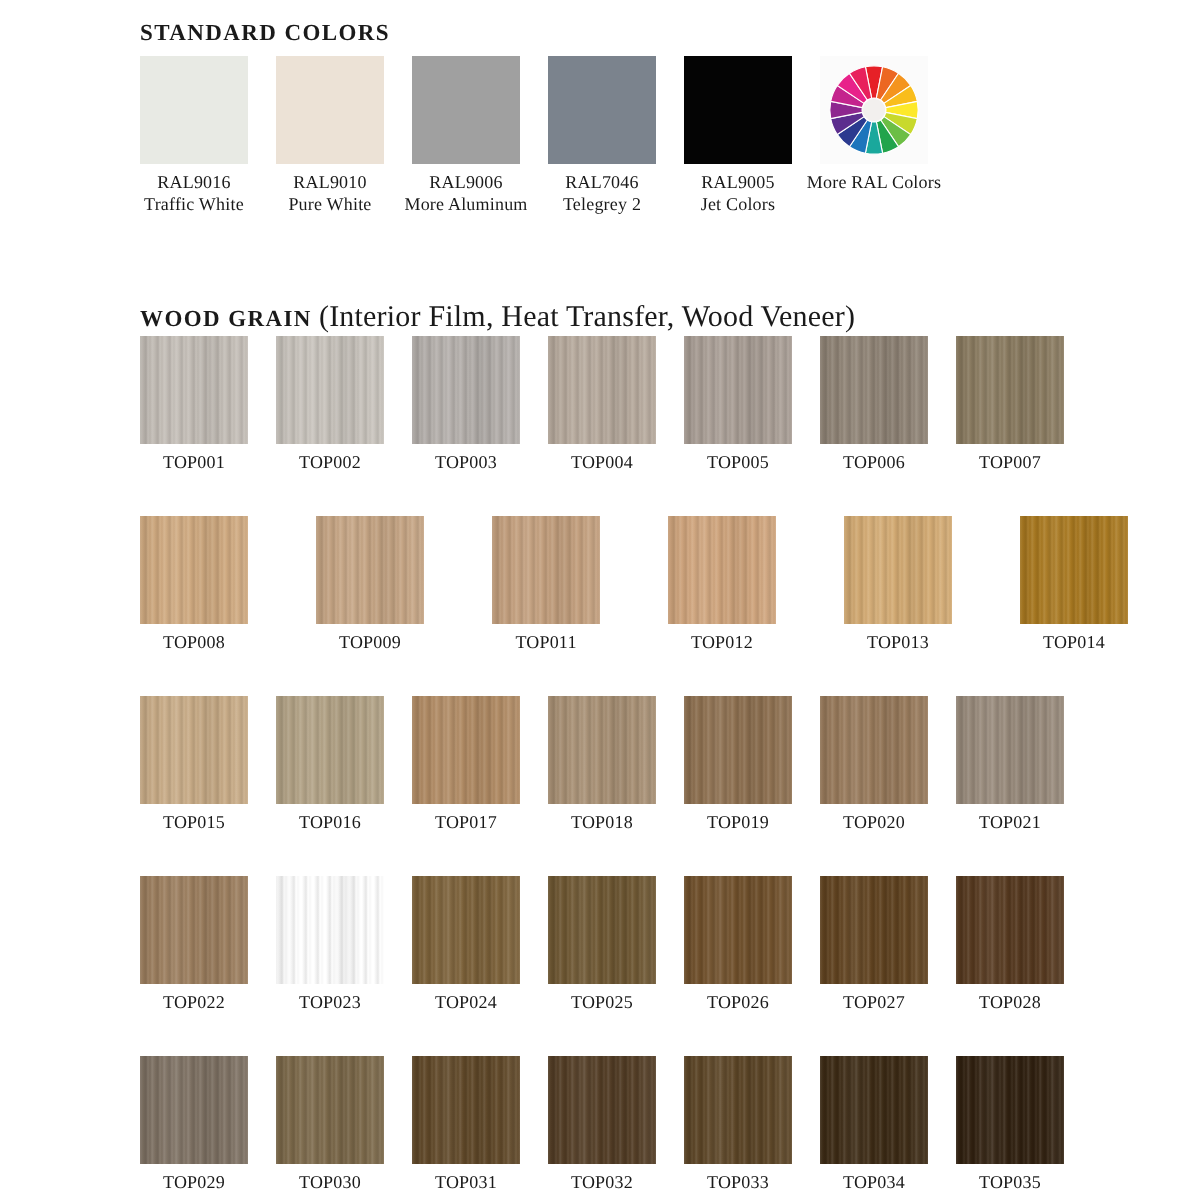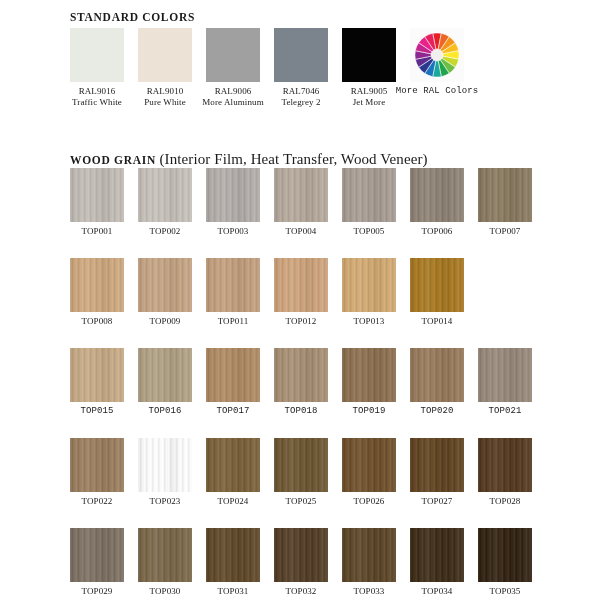--- a/index.html
+++ b/index.html
@@ -62,21 +62,21 @@
     white-space: nowrap;
     letter-spacing: 0.1px;
   }
   .caption .l2 { display: block; }
 
   
   #std-row .cell { width: 54px; }
   #std-row .caption { width: 68px; margin-left: -7px; }
 
   
-  #std-row .cell.wide .caption { width: 96px; margin-left: -21px; font-family: Liberation Mono, monospace; }
+  #std-row .cell.wide .caption { width: 96px; margin-left: -21px; }
 
   
   .wheel-wrap {
     width: 54px;
     height: 54px;
     display: flex;
     align-items: center;
     justify-content: center;
     background: #fbfbfb;
   }
@@ -136,21 +136,21 @@
     <div class="cell">
       <span class="chip" style="background: rgb(160, 160, 160);"></span>
       <div class="caption"><span>RAL9006</span><span class="l2">More Aluminum</span></div>
     </div>
     <div class="cell">
       <span class="chip" style="background: rgb(123, 131, 141);"></span>
       <div class="caption"><span>RAL7046</span><span class="l2">Telegrey 2</span></div>
     </div>
     <div class="cell">
       <span class="chip" style="background: rgb(4, 4, 4);"></span>
-      <div class="caption"><span>RAL9005</span><span class="l2">Jet More</span></div>
+      <div class="caption"><span>RAL9005</span><span class="l2">Jet Colors</span></div>
     </div>
     <div class="cell wide">
       <span class="chip wheel-wrap">
         <svg class="wheel" width="46" height="46" viewBox="0 0 100 100">
           <path d="M 40.64 2.92 A 48 48 0 0 1 59.36 2.92 L 52.54 37.25 A 13 13 0 0 0 47.46 37.25 Z" fill="#e62027" stroke="#ffffff" stroke-width="1.2"></path>
           <path d="M 59.36 2.92 A 48 48 0 0 1 76.67 10.09 L 57.22 39.19 A 13 13 0 0 0 52.54 37.25 Z" fill="#ec6722" stroke="#ffffff" stroke-width="1.2"></path>
           <path d="M 76.67 10.09 A 48 48 0 0 1 89.91 23.33 L 60.81 42.78 A 13 13 0 0 0 57.22 39.19 Z" fill="#f4941e" stroke="#ffffff" stroke-width="1.2"></path>
           <path d="M 89.91 23.33 A 48 48 0 0 1 97.08 40.64 L 62.75 47.46 A 13 13 0 0 0 60.81 42.78 Z" fill="#f9bd1c" stroke="#ffffff" stroke-width="1.2"></path>
           <path d="M 97.08 40.64 A 48 48 0 0 1 97.08 59.36 L 62.75 52.54 A 13 13 0 0 0 62.75 47.46 Z" fill="#fde92a" stroke="#ffffff" stroke-width="1.2"></path>
           <path d="M 97.08 59.36 A 48 48 0 0 1 89.91 76.67 L 60.81 57.22 A 13 13 0 0 0 62.75 52.54 Z" fill="#c8d92c" stroke="#ffffff" stroke-width="1.2"></path>
@@ -199,21 +199,21 @@
     </div>
     <div class="cell">
       <span class="chip wood" style="background: rgb(142, 130, 116);"></span>
       <div class="caption">TOP006</div>
     </div>
     <div class="cell">
       <span class="chip wood" style="background: rgb(137, 122, 95);"></span>
       <div class="caption">TOP007</div>
     </div>
   </div>
-<div class="row wood-row" id="wood-row-1" style="top:258px;">
+<div class="row wood-row" id="wood-row-1" style="top:258px;gap:20px;">
     <div class="cell">
       <span class="chip wood" style="background: rgb(207, 169, 127);"></span>
       <div class="caption">TOP008</div>
     </div>
     <div class="cell">
       <span class="chip wood" style="background: rgb(197, 164, 131);"></span>
       <div class="caption">TOP009</div>
     </div>
     <div class="cell">
       <span class="chip wood" style="background: rgb(195, 159, 125);"></span>
@@ -225,21 +225,21 @@
     </div>
     <div class="cell">
       <span class="chip wood" style="background: rgb(211, 170, 114);"></span>
       <div class="caption">TOP013</div>
     </div>
     <div class="cell">
       <span class="chip wood" style="background: rgb(168, 120, 31);"></span>
       <div class="caption">TOP014</div>
     </div>
   </div>
-<div class="row wood-row" id="wood-row-2" style="top:348px;font-family:Liberation Mono, monospace;">
+<div class="row wood-row" id="wood-row-2" style="top:348px;">
     <div class="cell">
       <span class="chip wood" style="background: rgb(200, 171, 134);"></span>
       <div class="caption">TOP015</div>
     </div>
     <div class="cell">
       <span class="chip wood" style="background: rgb(177, 161, 132);"></span>
       <div class="caption">TOP016</div>
     </div>
     <div class="cell">
       <span class="chip wood" style="background: rgb(176, 138, 99);"></span>

